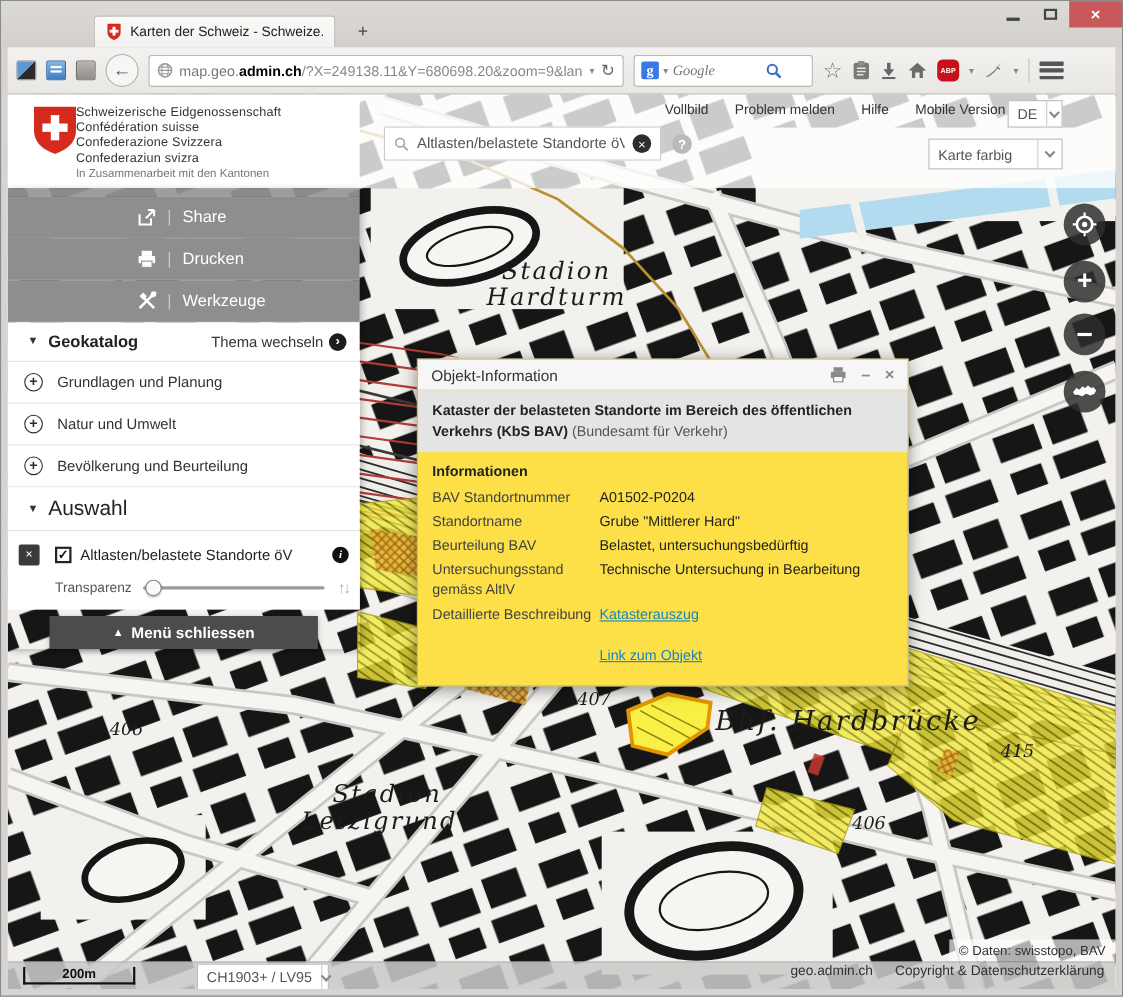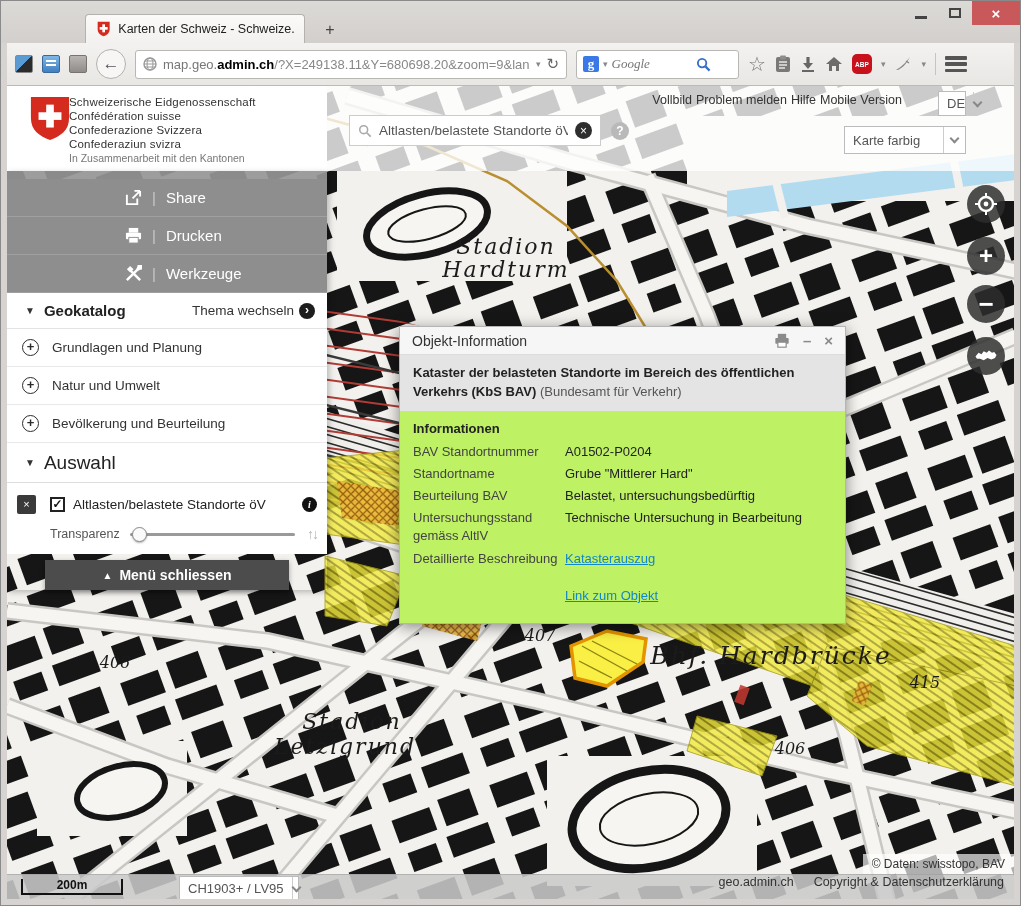--- a/index.html
+++ b/index.html
@@ -64,27 +64,27 @@
   .coat { position:absolute; left:22px; top:9px; }
   .orgline { position:absolute; left:62px; font-size:11.5px; color:#333; letter-spacing:.2px; }
   .tagline { position:absolute; left:62px; top:66px; font-size:10.5px; color:#777; }
   .geo-search { position:absolute; left:342px; top:29px; width:252px; height:31px; background:#fff;
                 border:1px solid #ccc; display:flex; align-items:center; padding:0 8px; gap:7px; }
   .geo-search input { border:none; outline:none; flex:1; font-size:13.5px; color:#555; background:transparent; }
   .clearbtn { width:17px; height:17px; border-radius:50%; background:#2e2e2e; color:#fff; font-size:12px;
               display:flex; align-items:center; justify-content:center; }
   .helpbtn { position:absolute; left:604px; top:36px; width:18px; height:18px; border-radius:50%;
              background:#b9b9b9; color:#fff; font-size:12px; font-weight:bold; text-align:center; line-height:18px; }
-  .hdr-links { position:absolute; right:112px; top:7px; display:flex; gap:4px; }
+  .hdr-links { position:absolute; right:100px; top:7px; display:flex; gap:24px; }
   .hdr-links span { font-size:12.5px; color:#333; cursor:pointer; }
   .sel { background:#fff; border:1px solid #bbb; display:flex; align-items:center; font-size:13px; color:#555; }
   .sel .lbl { flex:1; padding:0 8px; white-space:nowrap; }
   .sel .chevbox { width:22px; align-self:stretch; border-left:1px solid #ccc; display:flex; align-items:center; justify-content:center; }
   .chev { width:7px; height:7px; border-right:2px solid #888; border-bottom:2px solid #888; transform:rotate(45deg); margin-top:-3px; }
-  .lang-sel { position:absolute; right:48px; top:5px; width:28px; height:25px; }
+  .lang-sel { position:absolute; right:48px; top:5px; width:50px; height:25px; }
   .style-sel { position:absolute; right:48px; top:40px; width:122px; height:28px; }
 
   
   .sidebar { position:absolute; left:0; top:85px; width:320px; box-shadow:2px 2px 6px rgba(0,0,0,.25); }
   .side-spacer { height:8px; background:rgba(150,150,150,.92); }
   .side-item { height:38px; background:#8e8e8e; border-bottom:1px solid #a0a0a0; color:#fff;
                display:flex; align-items:center; padding-left:118px; font-size:15px; cursor:pointer; }
   .side-item .mico { color:#fff; margin-right:10px; display:flex; }
   .side-item .sep { color:#c9c9c9; margin-right:10px; font-weight:300; }
   .panel { background:#fff; }
@@ -114,21 +114,21 @@
   .slider { flex:1; height:3px; background:#9a9a9a; border-radius:2px; margin:0 12px 0 10px; position:relative; }
   .thumb { position:absolute; left:2px; top:-6px; width:15px; height:15px; border-radius:50%;
            background:#fafafa; border:1px solid #8a8a8a; box-shadow:0 1px 2px rgba(0,0,0,.3); }
   .updown { color:#b5b5b5; font-size:14px; font-weight:bold; letter-spacing:-2px; }
   .close-menu { margin:6px auto 0; width:244px; height:30px; background:#4c4c4c; color:#fff;
                 font-size:14px; font-weight:bold; display:flex; align-items:center; justify-content:center;
                 gap:7px; cursor:pointer; box-shadow:0 2px 5px rgba(0,0,0,.35); }
   .close-menu .caret { color:#fff; margin:0; }
 
   
-  .popup { position:absolute; left:392px; top:240px; width:447px; background:#bef264;
+  .popup { position:absolute; left:372px; top:240px; width:447px; background:#fde047;
            border:1px solid #b5b5b5; box-shadow:0 3px 14px rgba(0,0,0,.45); }
   .popup-header { height:28px; background:#f6f6f6; border-bottom:1px solid #ddd; display:flex;
                   align-items:center; padding:0 12px; gap:13px; }
   .popup-title { flex:1; font-size:14px; color:#333; }
   .pico { color:#8a8a8a; font-size:15px; font-weight:bold; display:flex; align-items:center; cursor:pointer; }
   .popup-band { background:#e4e4e4; padding:9px 13px; font-size:13px; line-height:1.45; }
   .band-bold { font-weight:bold; color:#222; }
   .band-src { color:#555; }
   .popup-body { padding:10px 13px 16px; }
   .sect { font-size:13px; font-weight:bold; color:#222; margin-bottom:7px; }

